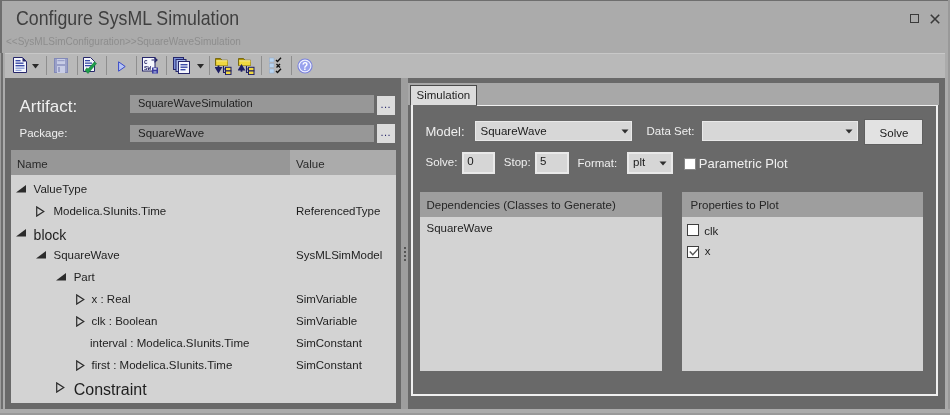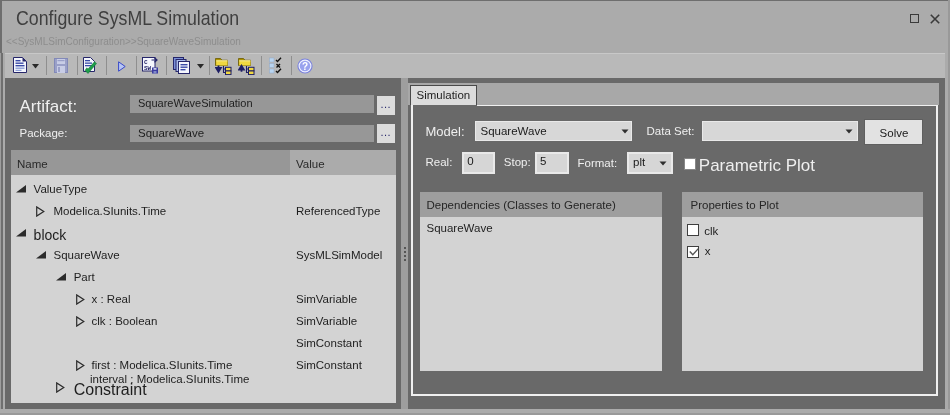--- a/index.html
+++ b/index.html
@@ -181,21 +181,21 @@
     <svg class="abs" style="left:76px;top:293.5px;" width="9" height="11" viewBox="0 0 9 11">
       <path d="M0.7 0.9 L0.7 10.1 L7.8 5.5 Z" fill="none" stroke="#2b2b2b" stroke-width="1.2"></path>
     </svg>
     <div class="t" style="left:91.5px;top:292.5px;font-size:11.5px;color:#1e1e1e;">x : Real</div>
     <div class="t" style="left:296px;top:292.5px;font-size:11.5px;color:#1e1e1e;">SimVariable</div>
     <svg class="abs" style="left:76px;top:315.5px;" width="9" height="11" viewBox="0 0 9 11">
       <path d="M0.7 0.9 L0.7 10.1 L7.8 5.5 Z" fill="none" stroke="#2b2b2b" stroke-width="1.2"></path>
     </svg>
     <div class="t" style="left:91.5px;top:314.5px;font-size:11.5px;color:#1e1e1e;">clk : Boolean</div>
     <div class="t" style="left:296px;top:314.5px;font-size:11.5px;color:#1e1e1e;">SimVariable</div>
-    <div class="t" style="left:90px;top:336.5px;font-size:11.5px;color:#1e1e1e;margin-top:36px;">interval : Modelica.SIunits.Time</div>
+    <div class="t" style="left:90px;top:336.5px;font-size:11.5px;color:#1e1e1e;">interval : Modelica.SIunits.Time</div>
     <div class="t" style="left:296px;top:336.5px;font-size:11.5px;color:#1e1e1e;">SimConstant</div>
     <svg class="abs" style="left:76px;top:359.5px;" width="9" height="11" viewBox="0 0 9 11">
       <path d="M0.7 0.9 L0.7 10.1 L7.8 5.5 Z" fill="none" stroke="#2b2b2b" stroke-width="1.2"></path>
     </svg>
     <div class="t" style="left:91.5px;top:358.5px;font-size:11.5px;color:#1e1e1e;">first : Modelica.SIunits.Time</div>
     <div class="t" style="left:296px;top:358.5px;font-size:11.5px;color:#1e1e1e;">SimConstant</div>
     <svg class="abs" style="left:55.9px;top:381.5px;" width="9" height="11" viewBox="0 0 9 11">
       <path d="M0.7 0.9 L0.7 10.1 L7.8 5.5 Z" fill="none" stroke="#2b2b2b" stroke-width="1.2"></path>
     </svg>
     <div class="t" style="left:73.7px;top:380.5px;font-size:16px;color:#1e1e1e;">Constraint</div>
@@ -217,34 +217,34 @@
     <path d="M0.5 0.5 L7.5 0.5 L4 4.5 Z" fill="#2f2f2f"></path>
   </svg>
 <div class="t" style="left:646.5px;top:124.5px;font-size:11.5px;color:#efefef;">Data Set:</div>
 <div class="abs" style="left:702px;top:120.5px;width:155.5px;height:20px;background:#d7d7d7;border:1.5px solid #e9e9e9;"></div>
 <svg class="abs" style="left:845px;top:129px;" width="8" height="5" viewBox="0 0 8 5">
     <path d="M0.5 0.5 L7.5 0.5 L4 4.5 Z" fill="#2f2f2f"></path>
   </svg>
 <div class="abs" style="left:863.7px;top:118.6px;width:59px;height:26.7px;background:#e2e2e2;border:1px solid #5f5f5f;"></div>
 <div class="t" style="left:879.6px;top:126.8px;font-size:11.5px;color:#1a1a1a;">Solve</div>
 
-<div class="t" style="left:425.5px;top:155.5px;font-size:11.5px;color:#efefef;">Real:</div>
+<div class="t" style="left:425.5px;top:155.5px;font-size:11.5px;color:#efefef;">Solve:</div>
 <div class="abs" style="left:462px;top:151.5px;width:33px;height:22px;background:#d6d6d6;border:2px solid #e9e9e9;"></div>
 <div class="t" style="left:467.2px;top:154.8px;font-size:11.5px;color:#1a1a1a;">0</div>
 <div class="t" style="left:503.8px;top:155.5px;font-size:11.5px;color:#efefef;">Stop:</div>
 <div class="abs" style="left:534.5px;top:151.5px;width:34px;height:22px;background:#d6d6d6;border:2px solid #e9e9e9;"></div>
 <div class="t" style="left:540px;top:154.8px;font-size:11.5px;color:#1a1a1a;">5</div>
 <div class="t" style="left:577.5px;top:156.5px;font-size:11.5px;color:#efefef;">Format:</div>
 <div class="abs" style="left:626.5px;top:151.5px;width:46.5px;height:22px;background:#d6d6d6;border:2px solid #e9e9e9;"></div>
 <div class="t" style="left:633px;top:156px;font-size:11.5px;color:#1a1a1a;">plt</div>
 <svg class="abs" style="left:659px;top:161px;" width="8" height="5" viewBox="0 0 8 5">
     <path d="M0.5 0.5 L7.5 0.5 L4 4.5 Z" fill="#2f2f2f"></path>
   </svg>
 <div class="abs" style="left:684.4px;top:157.6px;width:12px;height:12px;background:#ffffff;border:1px solid #878787;"></div>
-<div class="t" style="left:698.8px;top:156px;font-size:17px;color:#efefef;">Parametric Plot</div>
+<div class="t" style="left:698.8px;top:156px;font-size:13px;color:#efefef;">Parametric Plot</div>
 
 <div class="abs" style="left:420.3px;top:192.4px;width:241.5px;height:178.5px;background:#d3d3d3;"></div>
 <div class="abs" style="left:420.3px;top:192.4px;width:241.5px;height:25px;background:#9e9e9e;"></div>
 <div class="t" style="left:426.5px;top:198.5px;font-size:11.5px;color:#262626;">Dependencies (Classes to Generate)</div>
 <div class="t" style="left:426.5px;top:222px;font-size:11.5px;color:#1e1e1e;">SquareWave</div>
 
 <div class="abs" style="left:682px;top:192.4px;width:240.5px;height:178.5px;background:#d3d3d3;"></div>
 <div class="abs" style="left:682px;top:192.4px;width:240.5px;height:25px;background:#9e9e9e;"></div>
 <div class="t" style="left:690.5px;top:198.5px;font-size:11.5px;color:#262626;">Properties to Plot</div>
 <div class="abs" style="left:686.9px;top:224.3px;width:12px;height:11.5px;background:#ffffff;border:1.5px solid #3f3f3f;"></div>

